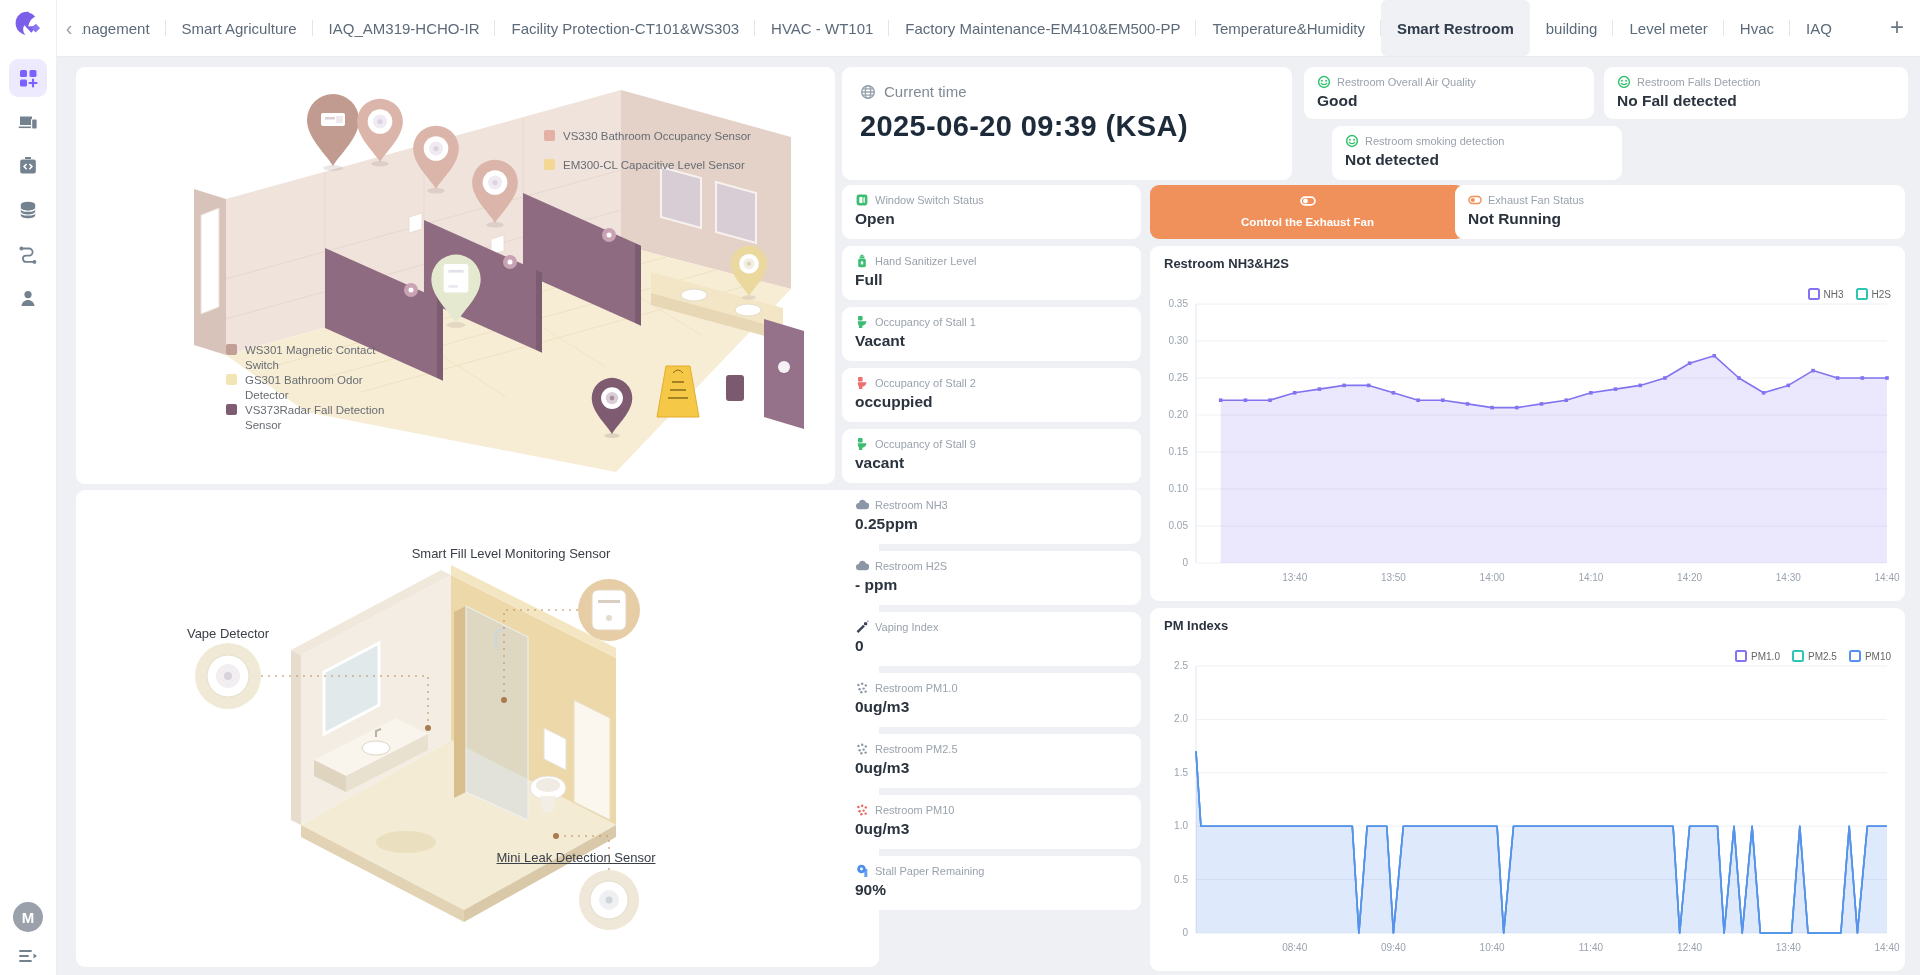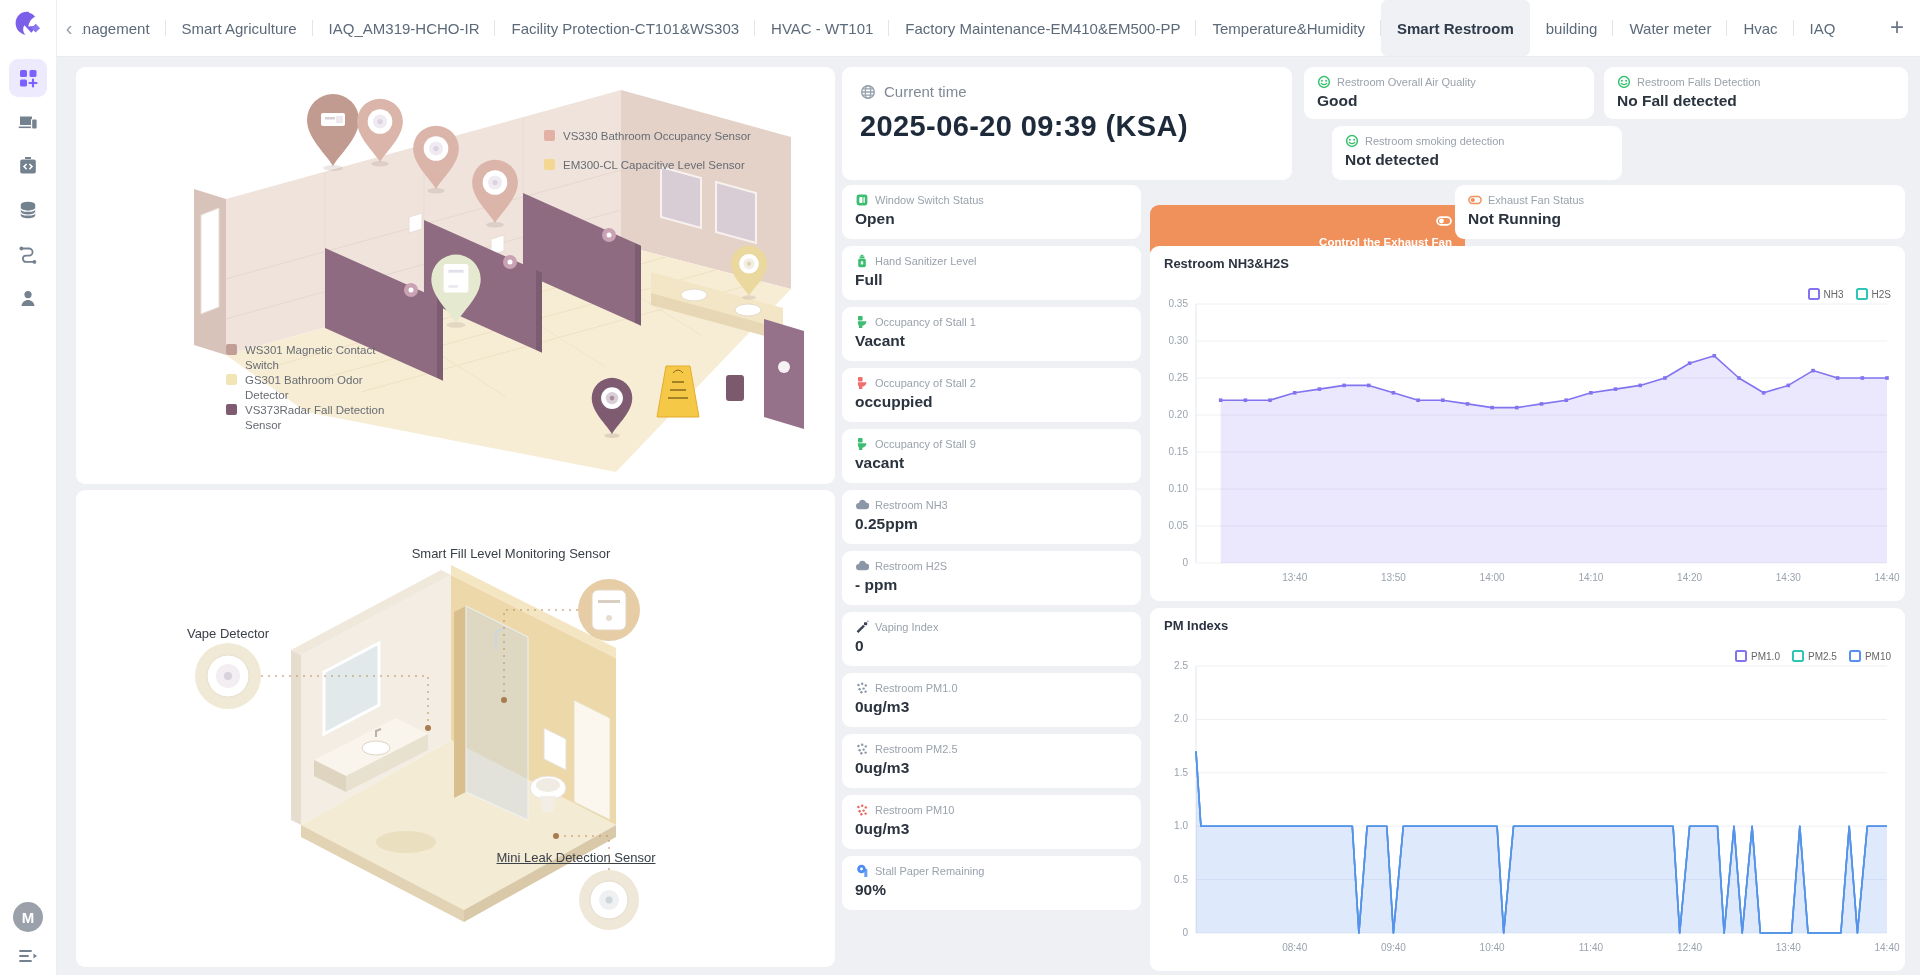--- a/index.html
+++ b/index.html
@@ -21,21 +21,21 @@
   .tab::after{content:'';position:absolute;right:0;top:20px;width:1px;height:16px;background:#e2e6ea;}
   .tab:last-child::after{display:none;}
   .tab[data-idx="0"]{margin-left:-36px;}
   .tab.active{background:#f0f1f4;color:#2f3b4a;font-weight:700;}
   .tab.active::after{display:none;}
   .tab-add{width:46px;height:56px;line-height:54px;text-align:center;font-size:24px;color:#6b7684;cursor:pointer;flex:none;}
   
   .content{position:absolute;left:56px;top:56px;right:0;bottom:0;}
   .card{position:absolute;background:#fff;border-radius:9px;}
   .illus1{left:20px;top:11px;width:759px;height:417px;overflow:hidden;}
-  .illus2{left:20px;top:434px;width:759px;height:477px;overflow:hidden;}
+  .illus2{left:20px;top:434px;width:759px;height:477px;overflow:hidden;padding-left:44px;}
   .illus1 svg,.illus2 svg{position:absolute;left:0;top:0;}
   .p1-legend-right{position:absolute;left:468px;top:62px;display:flex;flex-direction:column;gap:14px;}
   .p1-legend-bottom{position:absolute;left:150px;top:276px;display:flex;flex-direction:column;width:160px;}
   .lg-row{display:flex;align-items:flex-start;font-size:11.5px;color:#676c73;line-height:1.3;}
   .sq{width:11px;height:11px;border-radius:2px;margin-right:8px;flex:none;margin-top:1px;}
   .p2-label{position:absolute;font-size:13px;color:#3a4048;text-align:center;font-weight:400;}
   .p2-fill{left:285px;top:56px;width:300px;}
   .p2-vape{left:82px;top:136px;width:140px;}
   .p2-leak{left:400px;top:360px;width:200px;text-decoration:underline;}
   
@@ -47,21 +47,21 @@
   .sum-smoke{left:1248px;top:70px;width:290px;height:54px;margin-left:28px;}
   .stat-pad{padding:8px 13px;box-sizing:border-box;height:100%;}
   .stat-top{display:flex;align-items:center;}
   .stat-icon{display:flex;flex:none;}
   .stat-label{font-size:11px;color:#9aa2ac;margin-left:6px;white-space:nowrap;}
   .stat-value{font-size:15.5px;font-weight:700;color:#2a333e;margin-top:3px;}
   
   .mid-col{position:absolute;left:786px;top:129px;width:299px;display:flex;flex-direction:column;gap:7px;}
   .stat-card{position:relative;background:#fff;border-radius:9px;height:54px;flex:none;box-sizing:border-box;padding:8px 13px;}
   
-  .fan-btn{left:1094px;top:129px;width:315px;height:54px;background:#f0915c;border:none;border-radius:9px;cursor:pointer;text-align:left;padding:8px 13px;box-sizing:border-box;display:flex;flex-direction:column;align-items:flex-end;font-family:"Liberation Sans",sans-serif;margin-top:20px;}
+  .fan-btn{left:1094px;top:129px;width:315px;height:54px;background:#f0915c;border:none;border-radius:9px;cursor:pointer;text-align:left;padding:8px 13px;box-sizing:border-box;display:flex;flex-direction:column;align-items:center;font-family:"Liberation Sans",sans-serif;}
   .fan-btn-label{font-size:11.5px;font-weight:700;color:#fff;margin-top:7px;}
   .fan-status{left:1399px;top:129px;width:450px;height:54px;}
   
   .chart-card{overflow:hidden;}
   .chart1{left:1094px;top:190px;width:755px;height:355px;}
   .chart2{left:1094px;top:552px;width:755px;height:363px;}
   .chart-title{position:absolute;left:14px;top:10px;font-size:13px;font-weight:700;color:#2b3340;}
   .chart-legend{position:absolute;right:14px;top:42px;display:flex;gap:12px;align-items:center;font-size:10px;color:#666;}
   .lg-item{display:flex;align-items:center;cursor:pointer;}
   .lg-mark{width:8px;height:8px;border:2px solid;border-radius:2.5px;display:inline-block;margin-right:4px;background:#fff;}
@@ -187,21 +187,21 @@
 
         <div class="tab active" data-idx="7">
           <span class="tab-label">Smart Restroom</span>
         </div>
 
         <div class="tab" data-idx="8">
           <span class="tab-label">building</span>
         </div>
 
         <div class="tab" data-idx="9">
-          <span class="tab-label">Water meter</span>
+          <span class="tab-label">Level meter</span>
         </div>
 
         <div class="tab" data-idx="10">
           <span class="tab-label">Hvac</span>
         </div>
 
         <div class="tab" data-idx="11">
           <span class="tab-label">IAQ</span>
         </div>
       </div>

